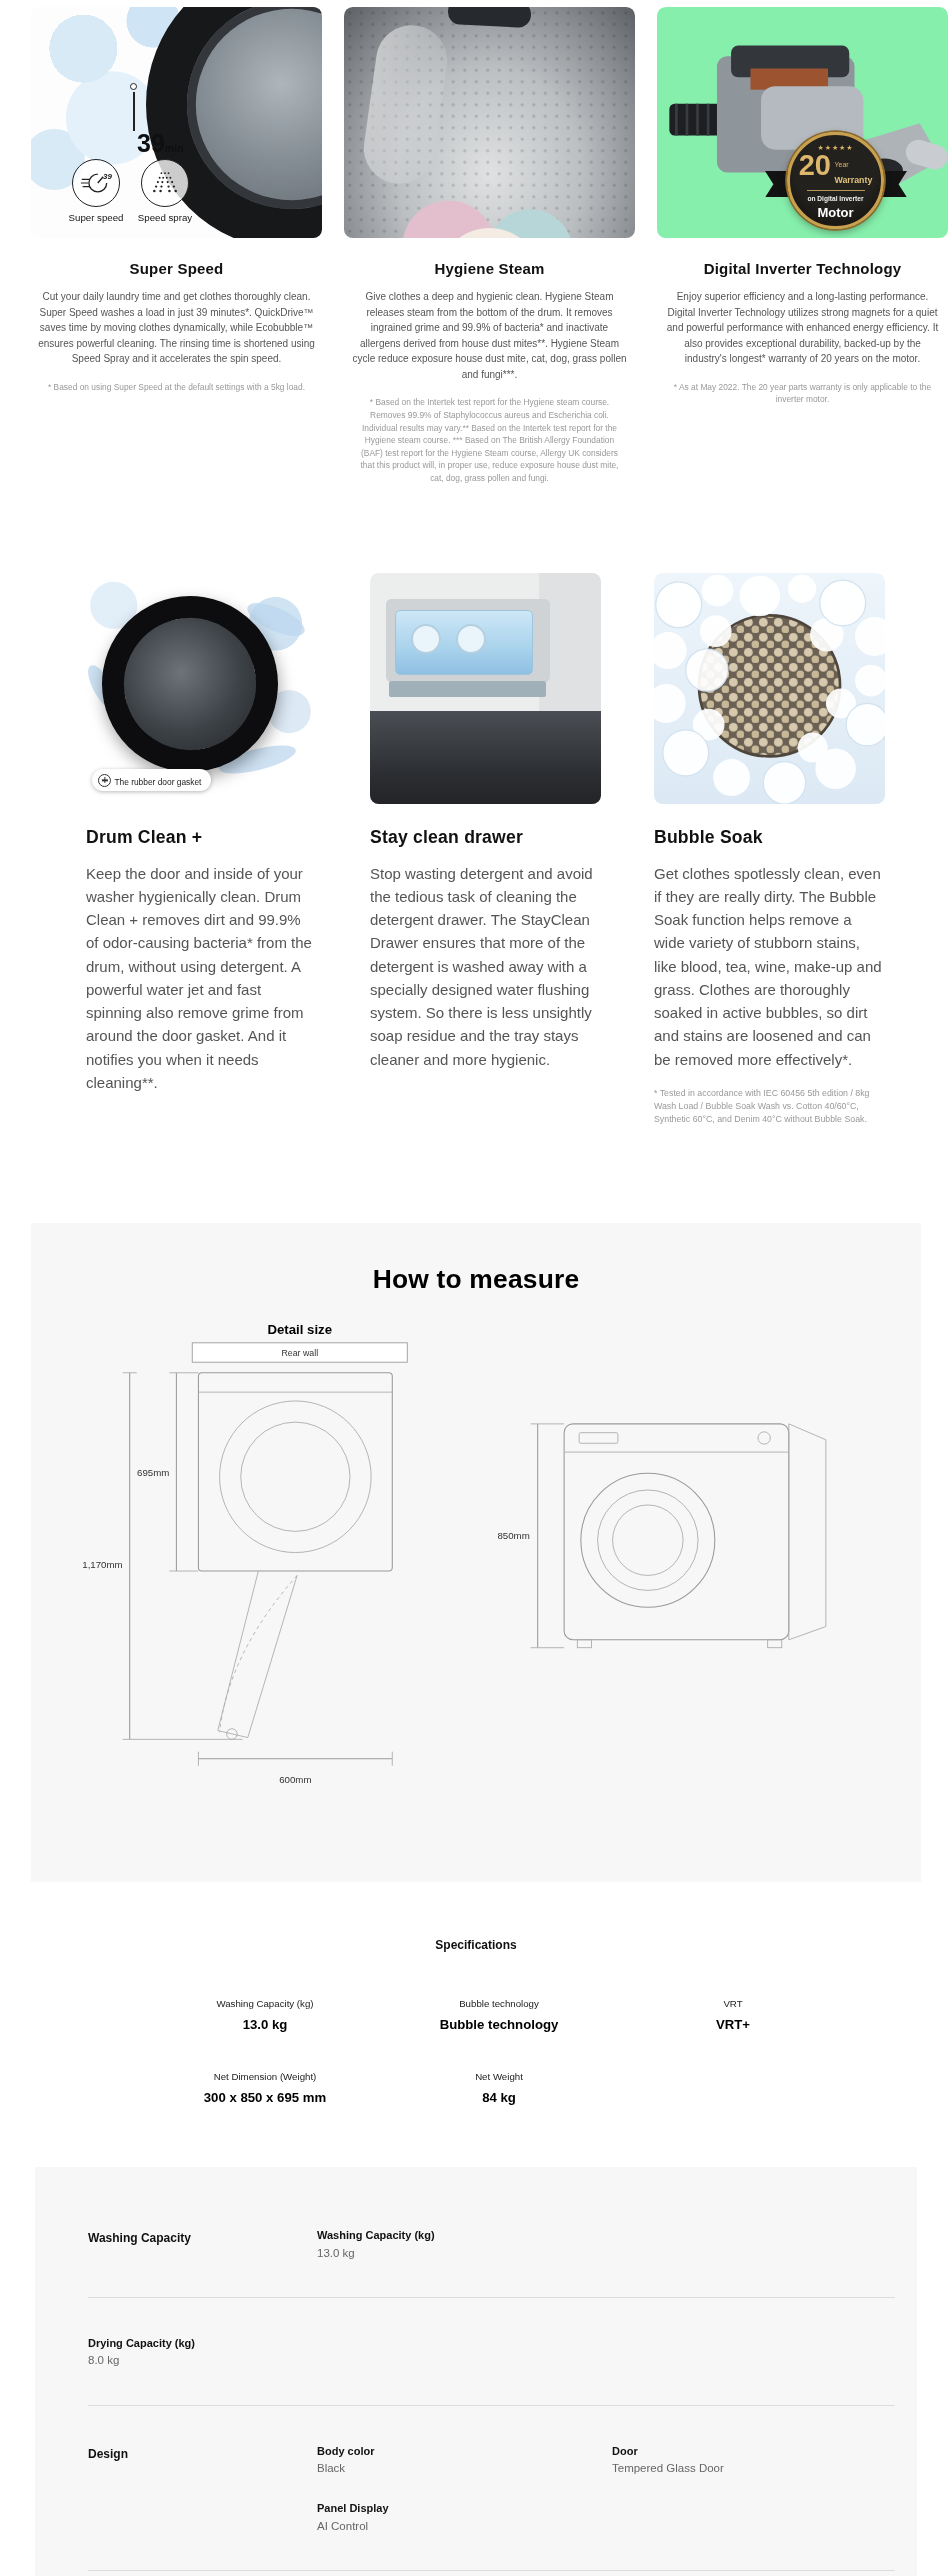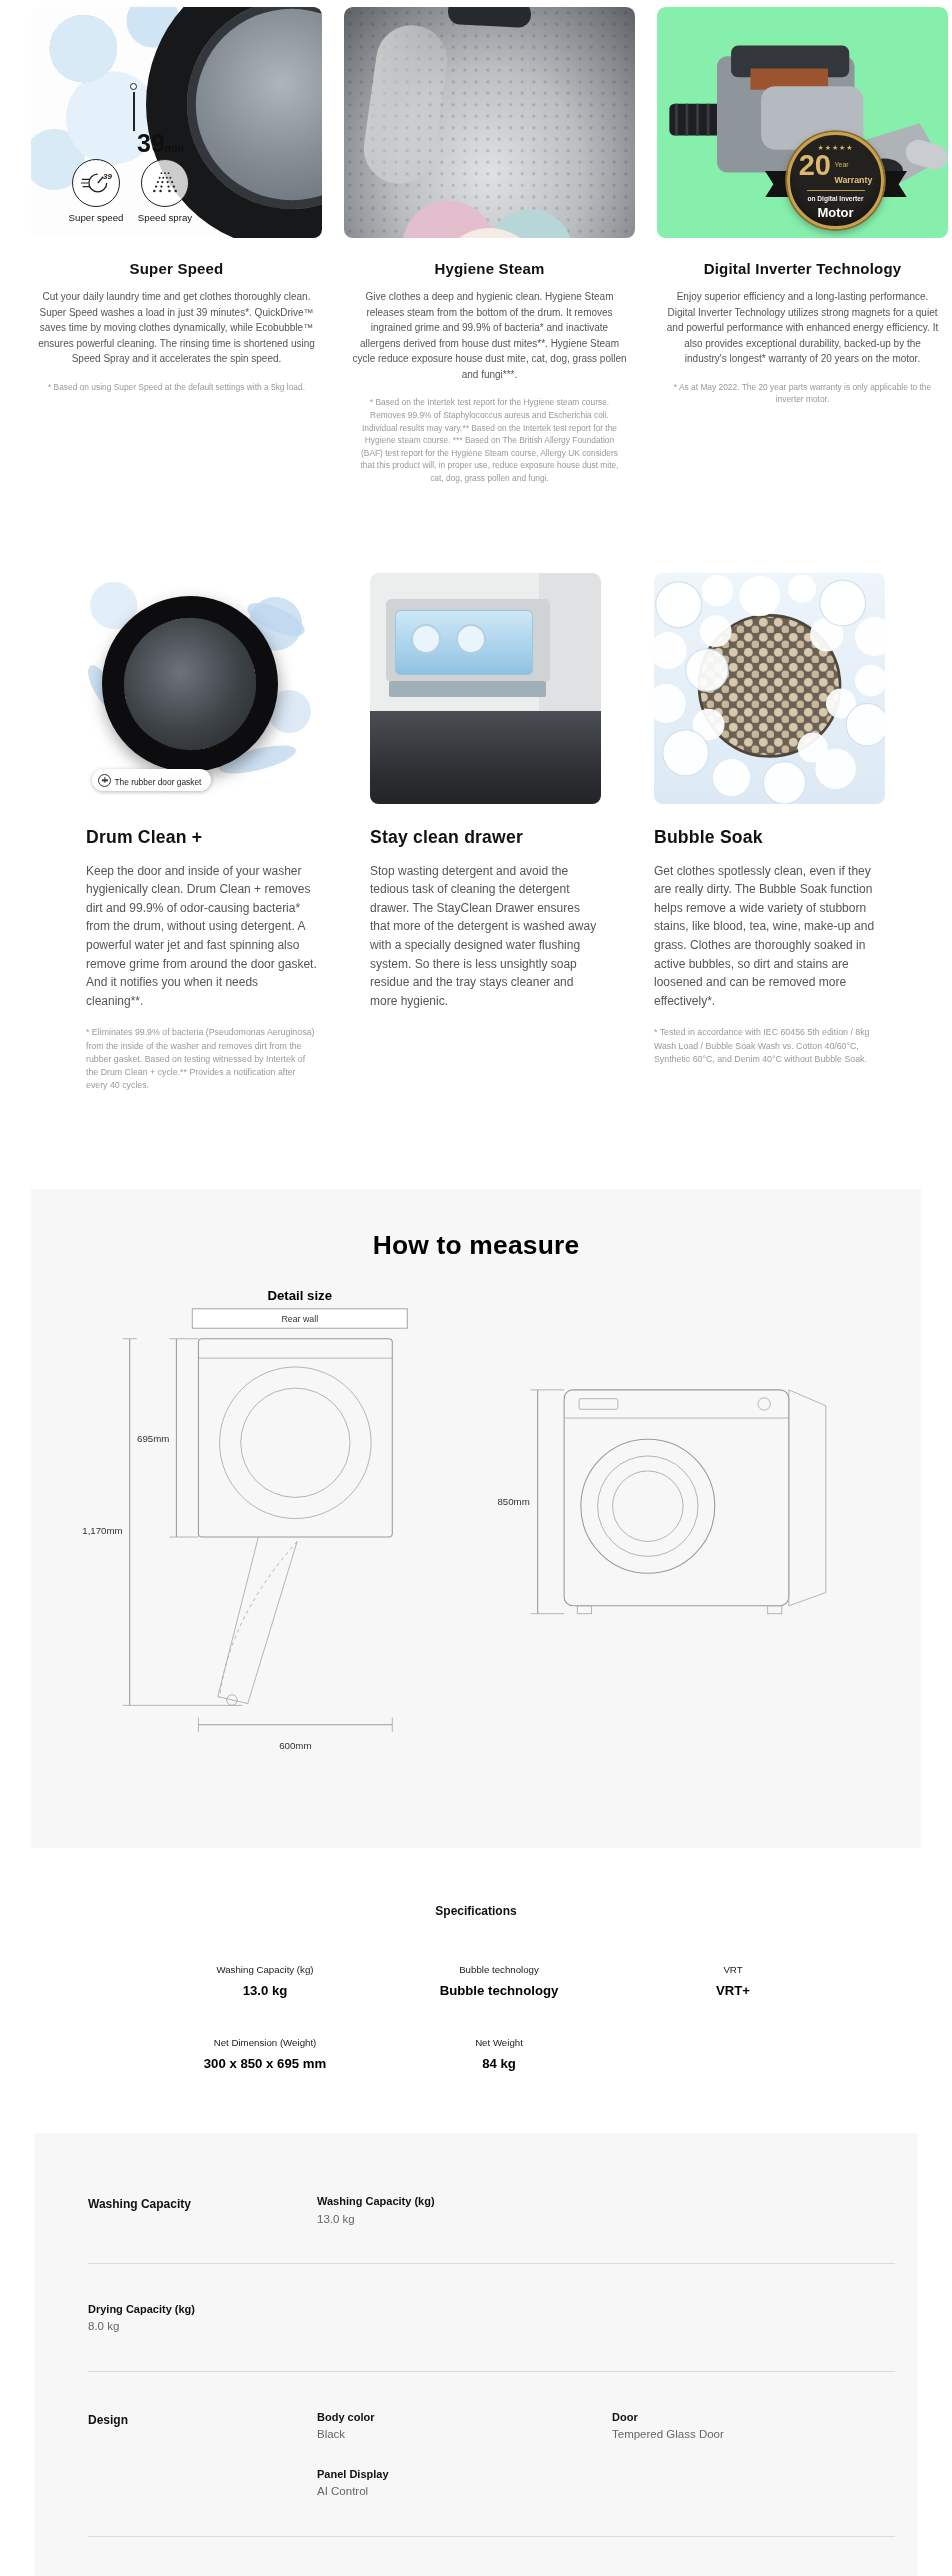--- a/index.html
+++ b/index.html
@@ -13,21 +13,21 @@
   .row1 .fcard { width:291px; }
   .pimg { width:291px; height:231px; border-radius:8.8px; overflow:hidden; position:relative; background:#f2f2f2; }
   .fcard h3 { font-size:15px; font-weight:700; text-align:center; margin-top:22px; letter-spacing:0.2px; }
   .fcard .desc { font-size:10px; line-height:1.55; color:#555; text-align:center; margin:12.3px auto 0; width:279px; }
   .fcard .fnote { font-size:8.4px; line-height:1.5; color:#999; text-align:center; margin:14px auto 0; width:273px; }
 
   .row2 { display:flex; gap:53px; margin:88px 0 0 86px; }
   .row2 .fcard { width:231px; }
   .pimg2 { width:231px; height:231px; border-radius:8.8px; overflow:hidden; position:relative; background:#f2f2f2; }
   .row2 h3 { font-size:17.6px; font-weight:700; text-align:left; margin-top:23px; }
-  .row2 .desc { font-size:12px; line-height:1.55; color:#555; text-align:left; margin:14px 0 0; width:231px; }
+  .row2 .desc { font-size:15px; line-height:1.55; color:#555; text-align:left; margin:14px 0 0; width:231px; }
   .row2 .fnote { font-size:8.8px; line-height:1.5; color:#999; text-align:left; margin:16px 0 0; width:231px; }
 
   
   .img-superspeed { background:
       radial-gradient(circle at 18% 18%, #d9eaf7 0 34px, rgba(217,234,247,0) 34px),
       radial-gradient(circle at 42% 6%, #cfe4f5 0 26.4px, rgba(207,228,245,0) 27px),
       radial-gradient(circle at 28% 48%, #e4f0fa 0 46px, rgba(228,240,250,0) 47px),
       radial-gradient(circle at 8% 66%, #d9eaf7 0 30px, rgba(217,234,247,0) 31px),
       #fdfdfd; }
   .ss-door { position:absolute; width:291px; height:291px; left:115px; top:-48px; border-radius:50%;
@@ -247,21 +247,20 @@
       <div class="dc-splash dc-s2"></div>
       <div class="dc-splash dc-s3"></div>
       <div class="dc-ring"></div>
       <div class="dc-pill">
         <span class="dc-pill-icon"></span>
         <span class="dc-pill-text">The rubber door gasket</span>
       </div>
     </div>
     <h3>Drum Clean +</h3>
     <p class="desc">Keep the door and inside of your washer hygienically clean. Drum Clean + removes dirt and 99.9% of odor-causing bacteria* from the drum, without using detergent. A powerful water jet and fast spinning also remove grime from around the door gasket. And it notifies you when it needs cleaning**.</p>
-    <p class="fnote">* Eliminates 99.9% of bacteria (Pseudomonas Aeruginosa) from the inside of the washer and removes dirt from the rubber gasket. Based on testing witnessed by Intertek of the Drum Clean + cycle.** Provides a notification after every 40 cycles.</p>
   </article>
 
   <article class="fcard">
     <div class="pimg2 img-drawer">
       <div class="sd-side"></div>
       <div class="sd-frame"></div>
       <div class="sd-tray"></div>
       <div class="sd-cap sd-cap1"></div>
       <div class="sd-cap sd-cap2"></div>
       <div class="sd-front"></div>

